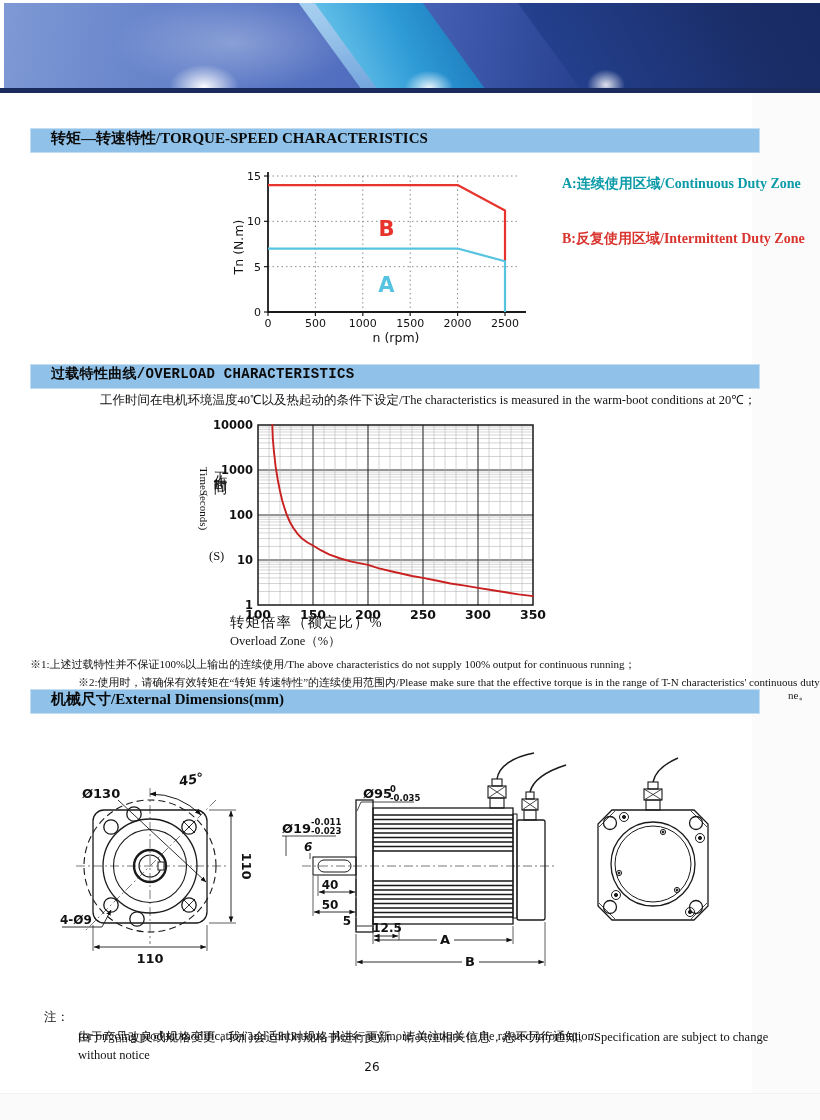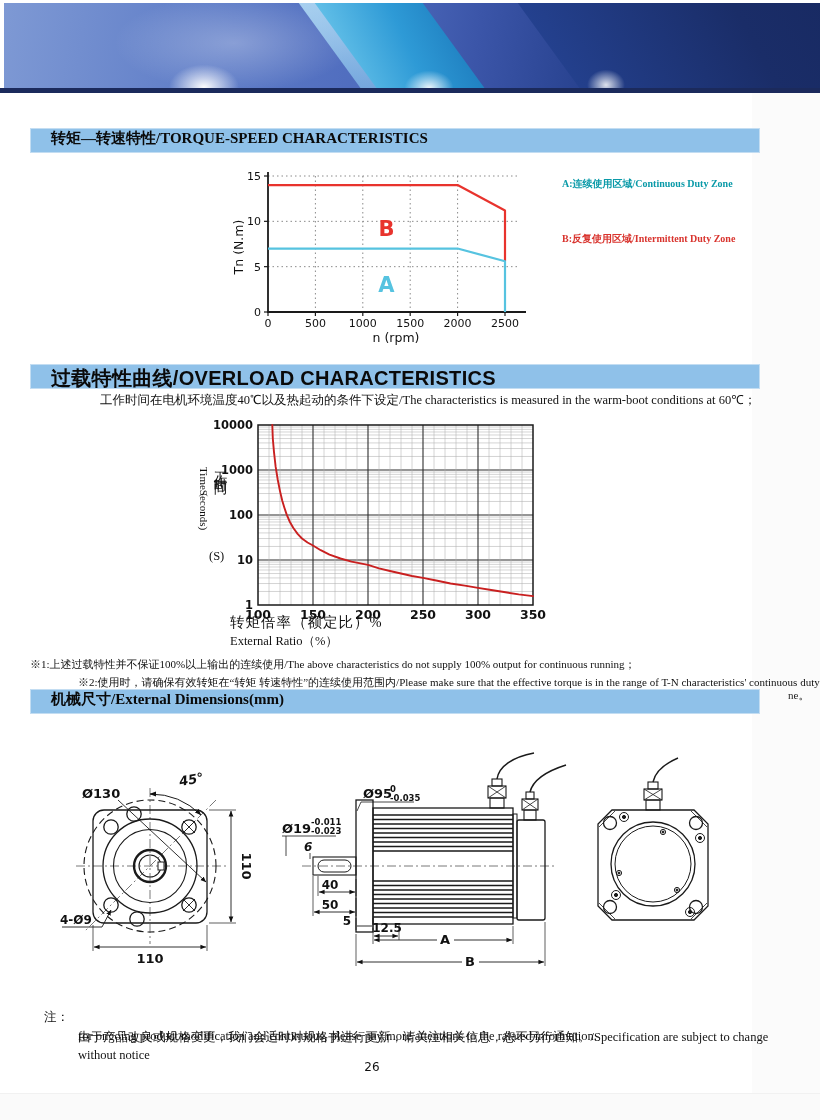--- a/index.html
+++ b/index.html
@@ -17,24 +17,24 @@
   .g1{left:150px;top:52px;width:100px;height:64px;background:radial-gradient(closest-side,rgba(255,255,255,.98),rgba(255,255,255,0) 70%);}
   .g2{left:390px;top:60px;width:70px;height:50px;background:radial-gradient(closest-side,rgba(255,255,255,.9),rgba(255,255,255,0) 70%);}
   .g3{left:575px;top:60px;width:54px;height:44px;background:radial-gradient(closest-side,rgba(255,255,255,.85),rgba(255,255,255,0) 70%);}
   .b-line{position:absolute;left:0;top:88px;width:820px;height:5px;background:#1b2a5c;}
   .right-strip{position:absolute;left:752px;top:93px;width:68px;height:1000px;background:#fbfbfb;}
   .bottom-strip{position:absolute;left:0;top:1093px;width:820px;height:27px;background:#fafafa;border-top:1px solid #f1f1f1;}
   
   .sec-bar{position:absolute;left:30px;width:708px;height:23px;background:#8fc1e9;border:1px solid #c3ddf2;
     display:flex;align-items:flex-start;padding-left:20px;font-weight:bold;font-size:15px;
     font-family:"Liberation Serif",serif;color:#0a0a0a;}
-  .sec-bar.mono{font-family:Liberation Sans, sans-serif;font-size:20px;letter-spacing:.3px;}
+  .sec-bar.mono{font-family:Liberation Mono, monospace;font-size:14px;letter-spacing:.3px;}
   
   .intro{position:absolute;left:100px;top:391px;font-size:12.5px;}
-  .legend{position:absolute;left:562px;top:174px;font-weight:bold;font-size:10px;line-height:19px;font-family:"Liberation Serif",serif;}
+  .legend{position:absolute;left:562px;top:174px;font-weight:bold;font-size:14px;line-height:19px;font-family:"Liberation Serif",serif;}
   .note{position:absolute;font-size:11px;white-space:nowrap;}
   .oly-en{position:absolute;left:196px;top:467px;writing-mode:vertical-rl;font-size:11px;}
   .oly-cn{position:absolute;left:211px;top:461px;writing-mode:vertical-rl;font-size:13.5px;letter-spacing:3px;}
   .oly-s{position:absolute;left:209px;top:549px;font-size:12.5px;}
   .olx{position:absolute;left:230px;width:340px;}
   .olx-cn{top:613px;font-size:14.5px;letter-spacing:1px;}
   .olx-en{top:633px;font-size:12.5px;}
   .footer-note{position:absolute;font-size:12.5px;line-height:18px;}
   .page-num{position:absolute;left:352px;top:1060px;width:40px;text-align:center;font-size:12px;font-family:"DejaVu Sans",sans-serif;}
   .stray{position:absolute;font-size:11px;color:#222;}
@@ -104,21 +104,21 @@
     </svg>
 
   <div class="legend">
     <div style="color: rgb(10, 154, 168);">A:连续使用区域/Continuous Duty Zone</div>
     <div style="color: rgb(217, 52, 46); margin-top: 36px;">B:反复使用区域/Intermittent Duty Zone</div>
   </div>
 
   <div class="sec-bar mono" style="top:364px;">
     <span>过载特性曲线/OVERLOAD CHARACTERISTICS</span>
   </div>
-  <div class="intro">工作时间在电机环境温度40℃以及热起动的条件下设定/The characteristics is measured in the warm-boot conditions at 60℃；</div>
+  <div class="intro">工作时间在电机环境温度40℃以及热起动的条件下设定/The characteristics is measured in the warm-boot conditions at 20℃；</div>
 
   <svg id="ol-chart" viewBox="0 0 360 245" style="left:195px;top:408px;width:360px;height:245px;">
       <line x1="63" y1="183.45365019512084" x2="338" y2="183.45365019512084" stroke="#b0b0b0" stroke-width="0.55"></line>
       <line x1="63" y1="175.52954353761518" x2="338" y2="175.52954353761518" stroke="#b0b0b0" stroke-width="0.55"></line>
       <line x1="63" y1="169.9073003902417" x2="338" y2="169.9073003902417" stroke="#b0b0b0" stroke-width="0.55"></line>
       <line x1="63" y1="165.54634980487916" x2="338" y2="165.54634980487916" stroke="#b0b0b0" stroke-width="0.55"></line>
       <line x1="63" y1="161.98319373273603" x2="338" y2="161.98319373273603" stroke="#b0b0b0" stroke-width="0.55"></line>
       <line x1="63" y1="158.97058819935845" x2="338" y2="158.97058819935845" stroke="#b0b0b0" stroke-width="0.55"></line>
       <line x1="63" y1="156.36095058536253" x2="338" y2="156.36095058536253" stroke="#b0b0b0" stroke-width="0.55"></line>
       <line x1="63" y1="154.0590870752304" x2="338" y2="154.0590870752304" stroke="#b0b0b0" stroke-width="0.55"></line>
@@ -185,21 +185,21 @@
       <text x="228" y="211" text-anchor="middle" font-size="12.5" font-weight="bold" fill="#111">250</text>
       <text x="283" y="211" text-anchor="middle" font-size="12.5" font-weight="bold" fill="#111">300</text>
       <text x="338" y="211" text-anchor="middle" font-size="12.5" font-weight="bold" fill="#111">350</text>
       <polyline points="77.3,17.0 77.8,30.5 79.0,44.1 80.6,58.4 82.8,72.0 85.0,83.1 87.2,92.5 89.4,99.7 91.6,106.4 94.9,114.0 98.2,119.8 102.6,125.9 107.0,130.5 112.5,134.5 118.0,137.5 125.7,142.2 134.5,146.6 145.5,150.5 156.5,153.6 173.0,156.9 184.0,160.4 195.0,163.0 206.0,165.5 217.0,168.0 228.0,169.9 241.2,172.5 255.5,175.5 269.8,177.6 283.0,179.9 296.2,182.0 310.5,184.3 323.7,186.4 338.0,188.1" fill="none" stroke="#c92020" stroke-width="1.9" stroke-linejoin="round" stroke-linecap="round"></polyline>
     </svg>
 
   <div class="oly-en">Time（Seconds)</div>
   <div class="oly-cn">工作时间</div>
   <div class="oly-s">(S)</div>
   <div class="olx olx-cn">转矩倍率（额定比）%</div>
-  <div class="olx olx-en">External Ratio（%）</div>
+  <div class="olx olx-en">Overload Zone（%）</div>
 
   <div class="note" style="left:30px;top:657px;width:690px;">※1:上述过载特性并不保证100%以上输出的连续使用/The above characteristics do not supply 100% output for continuous running；</div>
   <div class="note" style="left:78px;top:675px;">※2:使用时，请确保有效转矩在“转矩 转速特性”的连续使用范围内/Please make sure that the effective torque is in the range of T-N characteristics' continuous duty zone</div>
   <div class="stray" style="left:354px;top:694px;font-size:9px;color:#555;">-</div>
   <div class="stray" style="left:752px;top:688px;margin-left:36px;">ne。</div>
 
   <div class="sec-bar" style="top:689px;">
     <span>机械尺寸/External Dimensions(mm)</span>
   </div>
 

